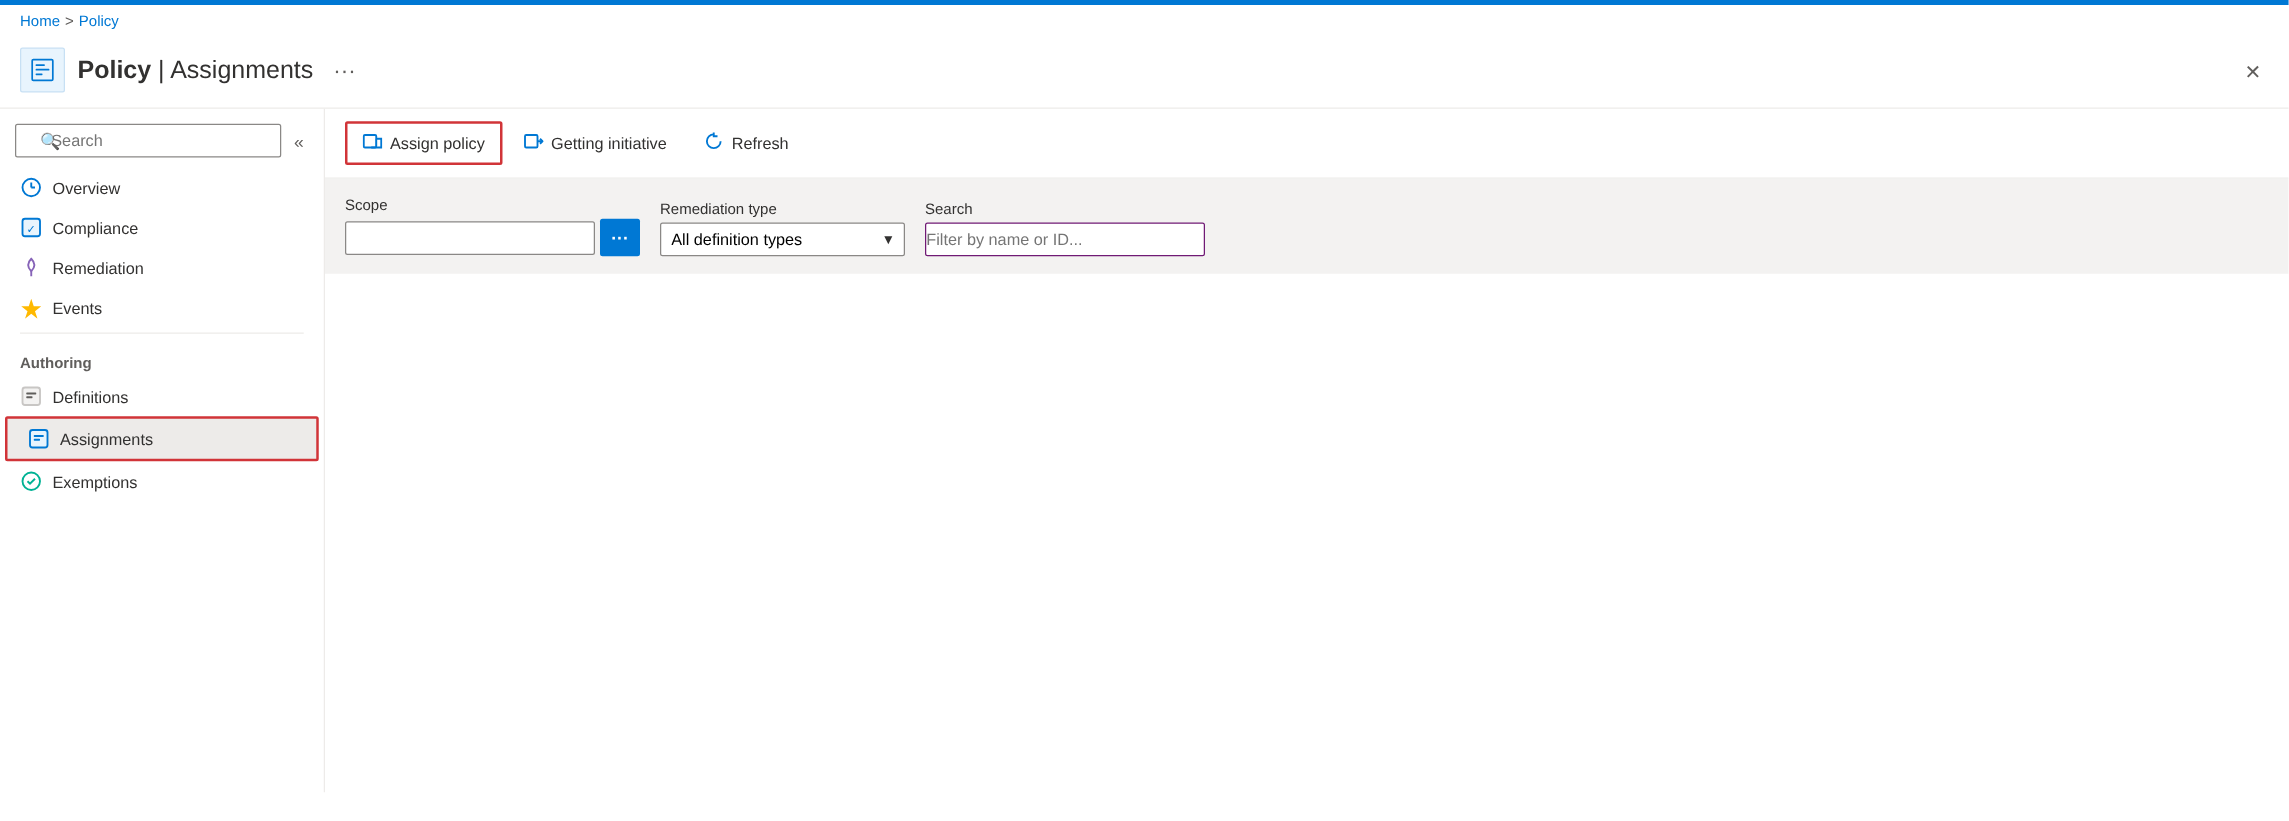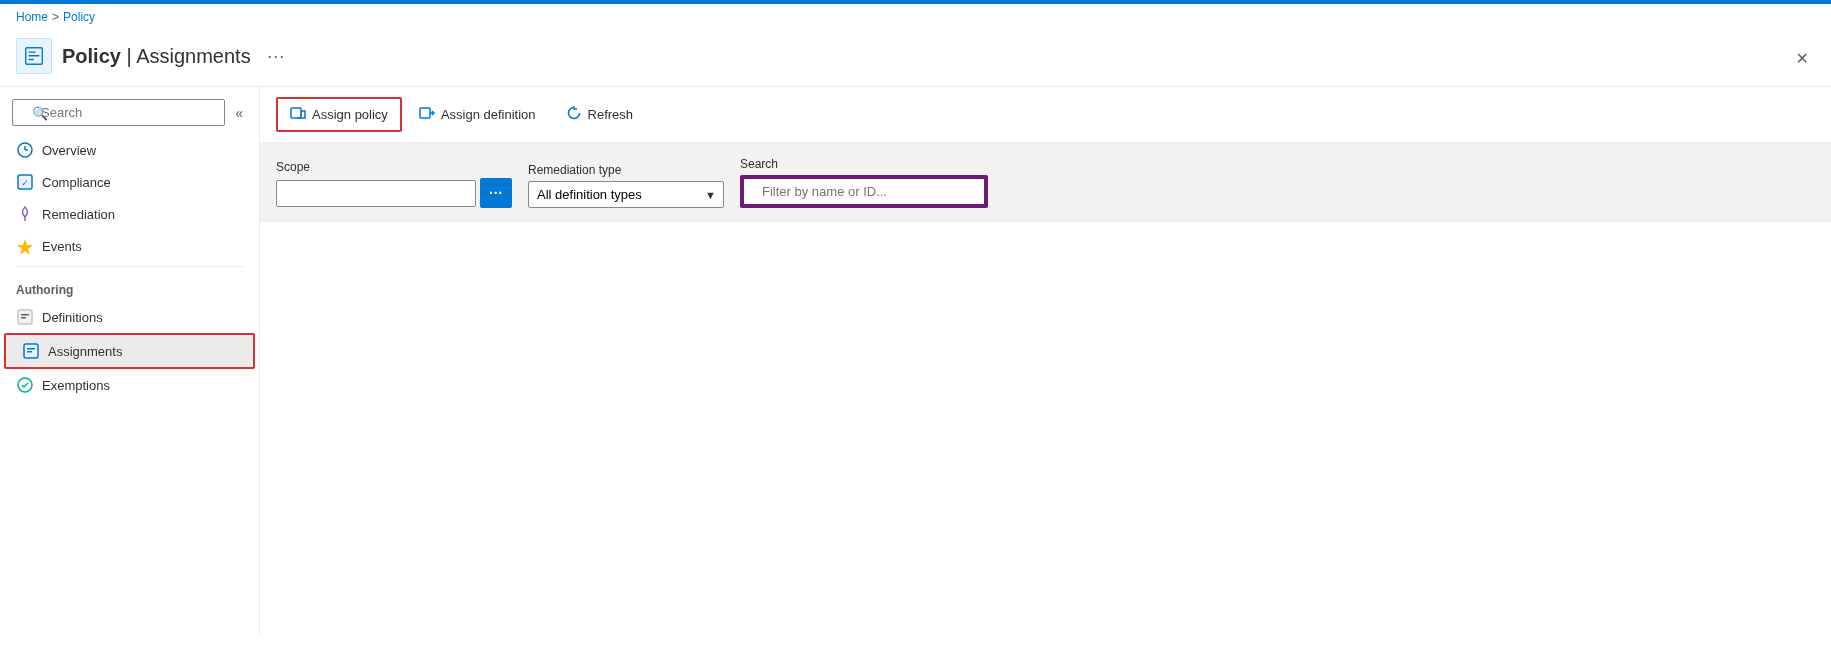--- a/index.html
+++ b/index.html
@@ -259,26 +259,26 @@
     .filter-select-chevron {
       position: absolute;
       right: 8px;
       top: 50%;
       transform: translateY(-50%);
       pointer-events: none;
       color: #323130;
       font-size: 11px;
     }
     .filter-search-input {
-      padding: 5px 18px;
-      border: 4px solid #701a75;
+      padding: 5px 0;
+      border: 1px solid #701a75;
       border-radius: 2px;
       font-size: 13px;
       background: #fff;
-      width: 248px;
+      width: 224px;
       outline: none;
     }
   </style>
 </head>
 <body>
 
 <div class="top-bar"></div>
 
 <div class="breadcrumb">
   <a>Home</a>
@@ -406,21 +406,21 @@
       </button>
 
       <button class="toolbar-btn">
         <span class="toolbar-btn-icon">
           <svg width="16" height="16" viewBox="0 0 16 16">
               <rect x="1" y="3" width="10" height="10" rx="1" fill="none" stroke="#0078d4" stroke-width="1.5"></rect>
               <path d="M11 8 L15 8" stroke="#0078d4" stroke-width="1.5" fill="none" marker-end="url(#arrow)"></path>
               <polyline points="13,6 15,8 13,10" stroke="#0078d4" stroke-width="1.5" fill="none"></polyline>
             </svg>
         </span>
-        <span>Assign definition</span>
+        <span>Getting initiative</span>
       </button>
 
       <button class="toolbar-btn">
         <span class="toolbar-btn-icon">
           <svg width="16" height="16" viewBox="0 0 16 16">
               <path d="M13.5 8A5.5 5.5 0 1 1 8 2.5" stroke="#0078d4" stroke-width="1.5" fill="none"></path>
               <polyline points="8,1 8,4 11,4" stroke="#0078d4" stroke-width="1.5" fill="none"></polyline>
             </svg>
         </span>
         <span>Refresh</span>

